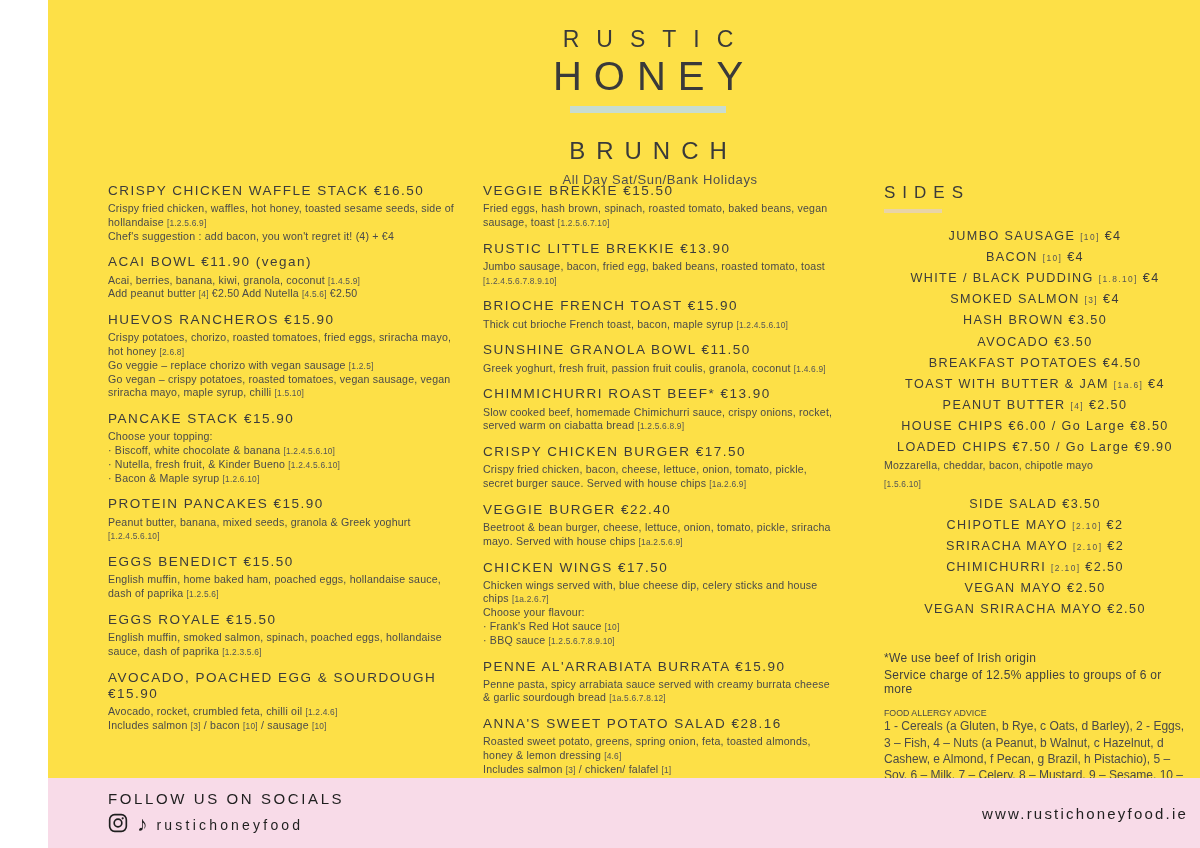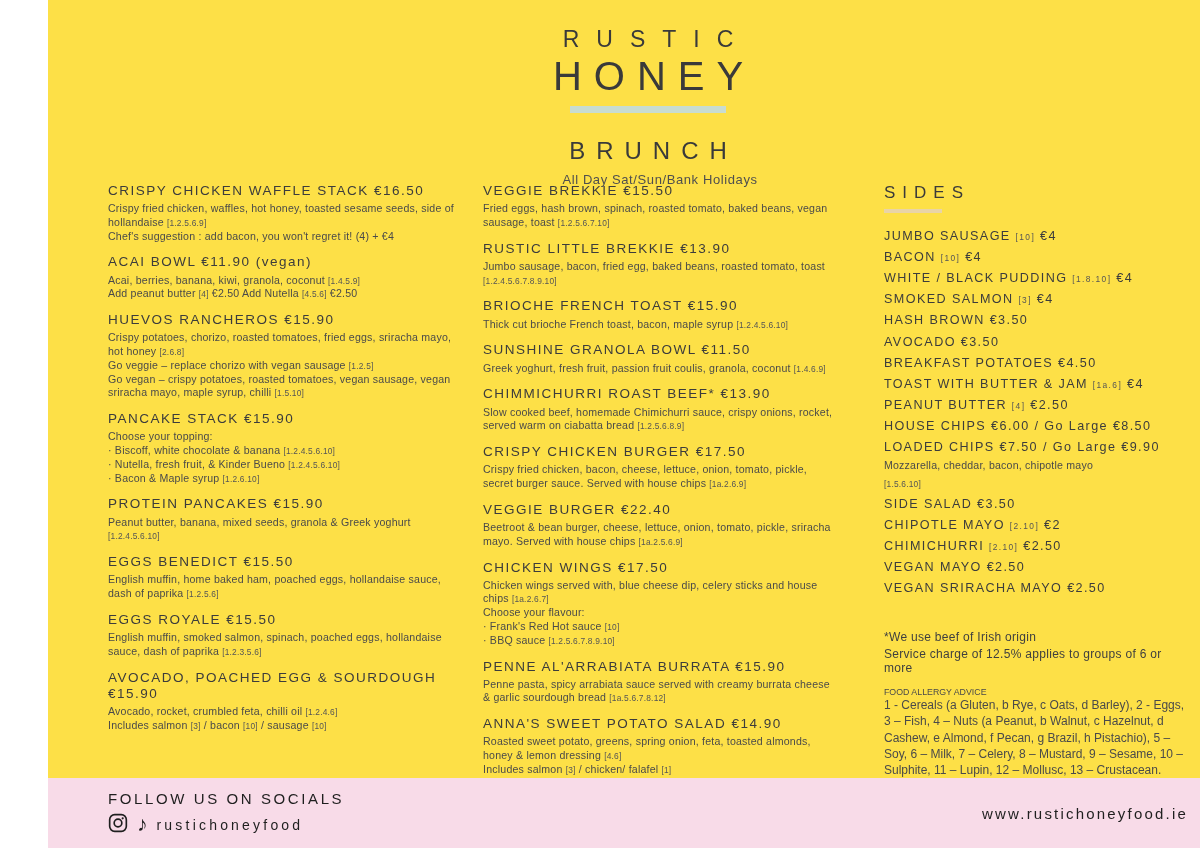--- a/index.html
+++ b/index.html
@@ -17,21 +17,21 @@
   .col1{left:60px;width:350px;}
   .col2{left:435px;width:350px;}
   .col3{left:836px;width:302px;}
   .item{margin-bottom:11px;}
   .item-heading{font-size:13.5px;letter-spacing:1.5px;color:#3c3c3c;line-height:1.2;margin-bottom:3px;}
   .item-desc{font-size:10.6px;line-height:1.3;color:#4a4a4a;letter-spacing:0.2px;}
   .code{font-size:8.4px;color:#555;}
   
   .sides-title{font-size:17px;letter-spacing:7px;color:#3a3a3a;}
   .tan-bar{width:58px;height:4px;margin:6px 0 16px;}
-  .side-line{font-size:12.6px;letter-spacing:1.4px;color:#3c3c3c;line-height:1.2;margin-bottom:6px;}
+  .side-line{font-size:12.6px;letter-spacing:1.4px;color:#3c3c3c;line-height:1.2;margin-bottom:6px;text-align:center;}
   .side-desc{font-size:10.6px;letter-spacing:0.2px;color:#4a4a4a;line-height:1.3;margin:-2px 0 6px;}
   .side-price{white-space:nowrap;}
   
   .notes{margin-top:34px;}
   .note-line{font-size:12px;letter-spacing:0.3px;color:#3f3f3f;margin-bottom:3px;}
   .allergy-title{font-size:8.8px;color:#4a4a4a;margin-top:12px;}
   .allergy-body{font-size:12px;line-height:1.35;color:#4a4a4a;}
   .allergy-footer{font-size:8.8px;line-height:1.35;color:#4a4a4a;}
   
   .footer{position:absolute;left:0;bottom:0;width:1200px;height:70px;box-sizing:border-box;
@@ -131,21 +131,21 @@
         <div class="item-desc"><span>Chicken wings served with, blue cheese dip, celery sticks and house chips </span><span class="code">[1a.2.6.7]</span></div>
         <div class="item-desc"><span>Choose your flavour:</span></div>
         <div class="item-desc"><span>·  Frank's Red Hot sauce </span><span class="code">[10]</span></div>
         <div class="item-desc"><span>·  BBQ sauce </span><span class="code">[1.2.5.6.7.8.9.10]</span></div>
       </div>
       <div class="item">
         <div class="item-heading">PENNE AL'ARRABIATA BURRATA €15.90</div>
         <div class="item-desc"><span>Penne pasta, spicy arrabiata sauce served with creamy burrata cheese &amp; garlic sourdough bread </span><span class="code">[1a.5.6.7.8.12]</span></div>
       </div>
       <div class="item">
-        <div class="item-heading">ANNA'S SWEET POTATO SALAD €14.90</div>
+        <div class="item-heading">ANNA'S SWEET POTATO SALAD €28.16</div>
         <div class="item-desc"><span>Roasted sweet potato, greens, spring onion, feta, toasted almonds, honey &amp; lemon dressing </span><span class="code">[4.6]</span></div>
         <div class="item-desc"><span>Includes salmon </span><span class="code">[3]</span><span> / chicken/ falafel </span><span class="code">[1]</span></div>
       </div>
     </div>
 
   <div class="col col3">
     <div class="sides-title">SIDES</div>
     <div class="tan-bar" style="background: rgb(233, 212, 166);"></div>
     <div id="sides-list">
         <div class="side-line"><span>JUMBO SAUSAGE</span> <span class="code">[10]</span> <span class="side-price">€4</span></div>
@@ -156,20 +156,21 @@
         <div class="side-line"><span>AVOCADO</span> <span class="side-price">€3.50</span></div>
         <div class="side-line"><span>BREAKFAST POTATOES</span> <span class="side-price">€4.50</span></div>
         <div class="side-line"><span>TOAST WITH BUTTER &amp; JAM</span> <span class="code">[1a.6]</span> <span class="side-price">€4</span></div>
         <div class="side-line"><span>PEANUT BUTTER</span> <span class="code">[4]</span> <span class="side-price">€2.50</span></div>
         <div class="side-line"><span>HOUSE CHIPS</span> <span class="side-price">€6.00 / Go Large €8.50</span></div>
         <div class="side-line"><span>LOADED CHIPS</span> <span class="side-price">€7.50 / Go Large €9.90</span></div>
         <div class="side-desc"><span>Mozzarella, cheddar, bacon, chipotle mayo</span></div>
         <div class="side-desc"><span class="code">[1.5.6.10]</span></div>
         <div class="side-line"><span>SIDE SALAD</span> <span class="side-price">€3.50</span></div>
         <div class="side-line"><span>CHIPOTLE MAYO</span> <span class="code">[2.10]</span> <span class="side-price">€2</span></div>
+        <div class="side-line"><span>SRIRACHA MAYO</span> <span class="code">[2.10]</span> <span class="side-price">€2</span></div>
         <div class="side-line"><span>CHIMICHURRI</span> <span class="code">[2.10]</span> <span class="side-price">€2.50</span></div>
         <div class="side-line"><span>VEGAN MAYO</span> <span class="side-price">€2.50</span></div>
         <div class="side-line"><span>VEGAN SRIRACHA MAYO</span> <span class="side-price">€2.50</span></div>
       </div>
     <div class="notes">
       <div class="note-line">*We use beef of Irish origin</div>
       <div class="note-line">Service charge of 12.5% applies to groups of 6 or more</div>
       <div class="allergy-title">FOOD ALLERGY ADVICE</div>
       <div class="allergy-body">1 - Cereals (a Gluten, b Rye, c Oats, d Barley), 2 - Eggs, 3 – Fish, 4 – Nuts (a Peanut, b Walnut, c Hazelnut, d Cashew, e Almond, f Pecan, g Brazil, h Pistachio), 5 – Soy, 6 – Milk, 7 – Celery, 8 – Mustard, 9 – Sesame, 10 – Sulphite, 11 – Lupin, 12 – Mollusc, 13 – Crustacean.</div>
       <div class="allergy-footer">All food and beverages are produced on site where all allergen ingredients are present.</div>

